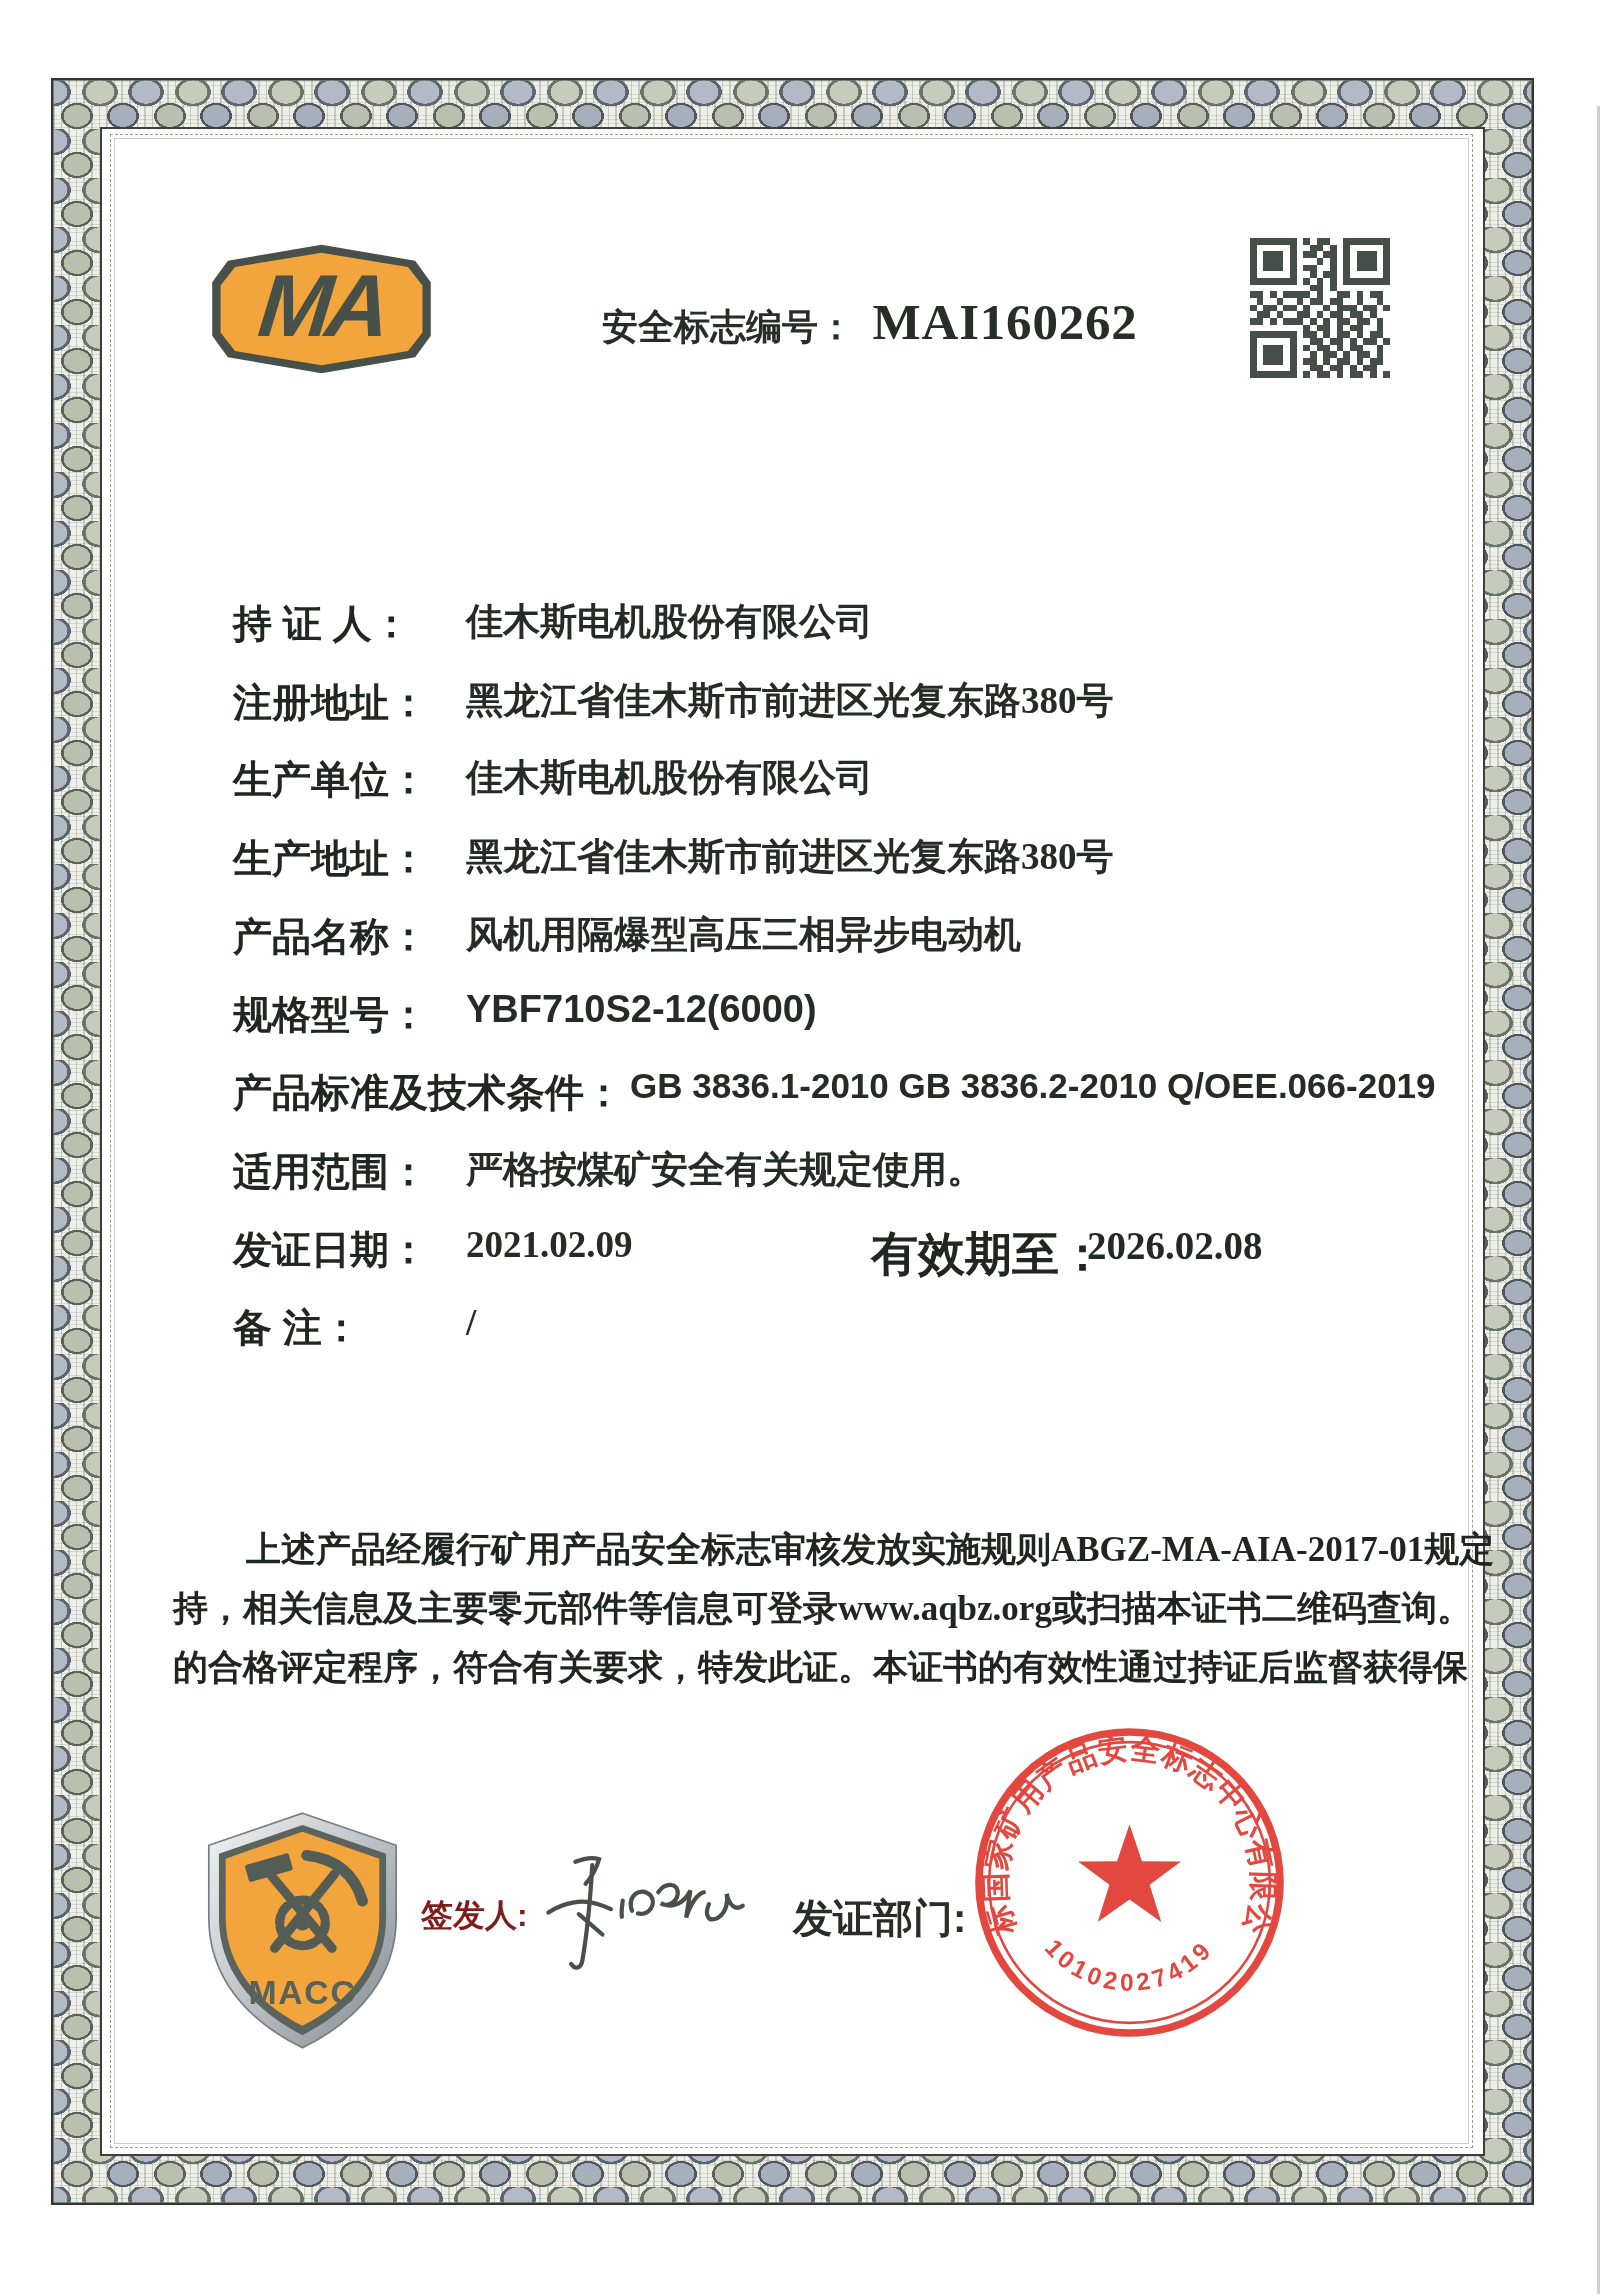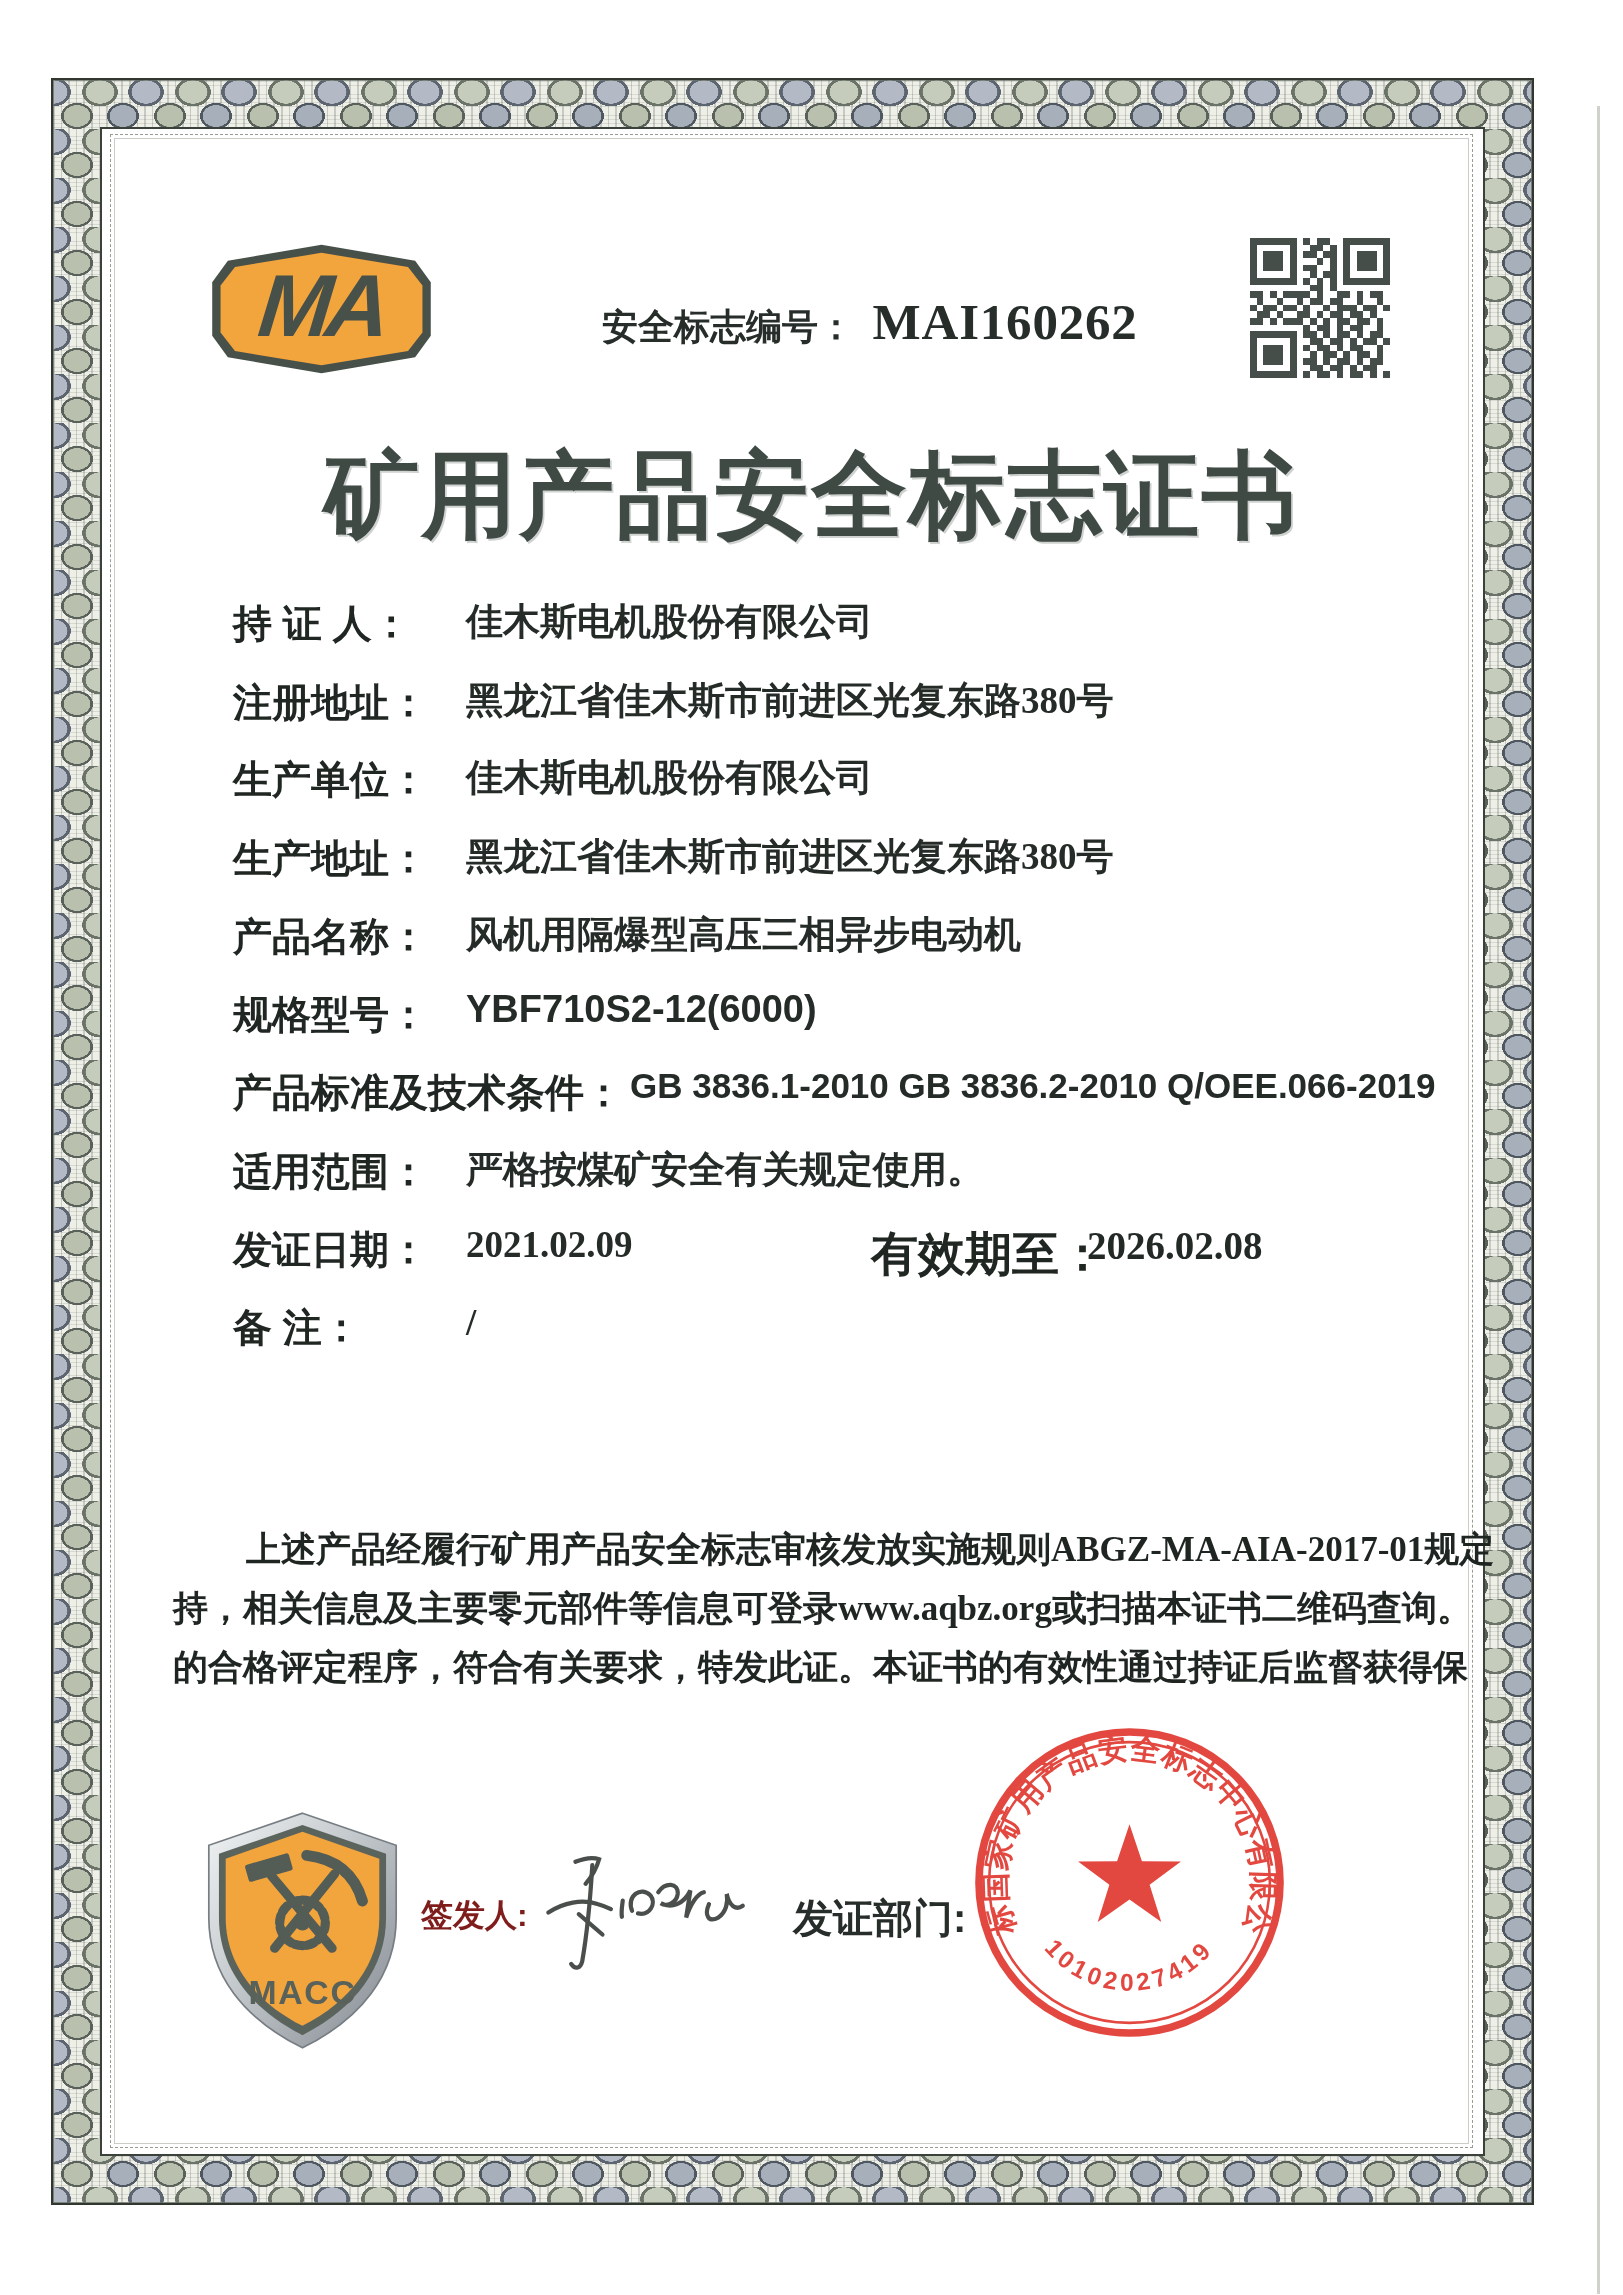--- a/index.html
+++ b/index.html
@@ -353,21 +353,20 @@
         <rect x="10" y="20" width="1.02" height="1.02"></rect>
         <rect x="11" y="20" width="1.02" height="1.02"></rect>
         <rect x="13" y="20" width="1.02" height="1.02"></rect>
         <rect x="15" y="20" width="1.02" height="1.02"></rect>
         <rect x="16" y="20" width="1.02" height="1.02"></rect>
         <rect x="18" y="20" width="1.02" height="1.02"></rect>
         <rect x="20" y="20" width="1.02" height="1.02"></rect>
       </svg>
   </div>
 
-  <div class="title">矿用产品安全标志证书</div>
 
   <div class="row r1">
     <span class="lab">持 证 人：</span>
     <span class="val">佳木斯电机股份有限公司</span>
   </div>
   <div class="row r2">
     <span class="lab">注册地址：</span>
     <span class="val">黑龙江省佳木斯市前进区光复东路380号</span>
   </div>
   <div class="row r3">

